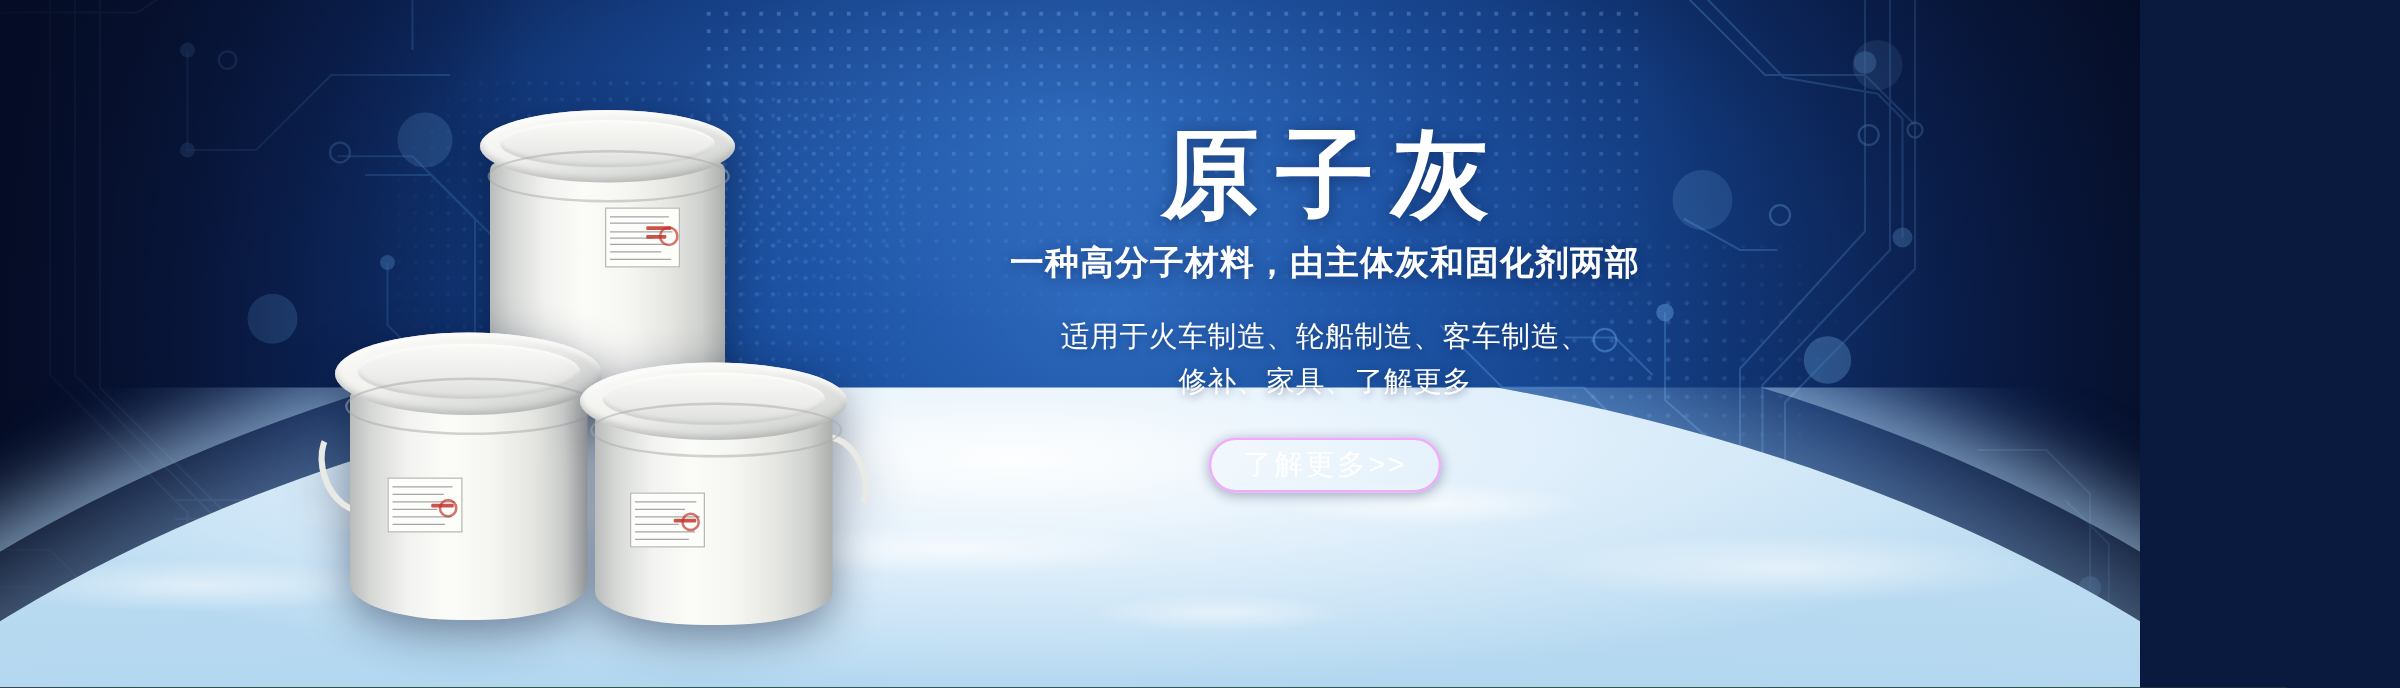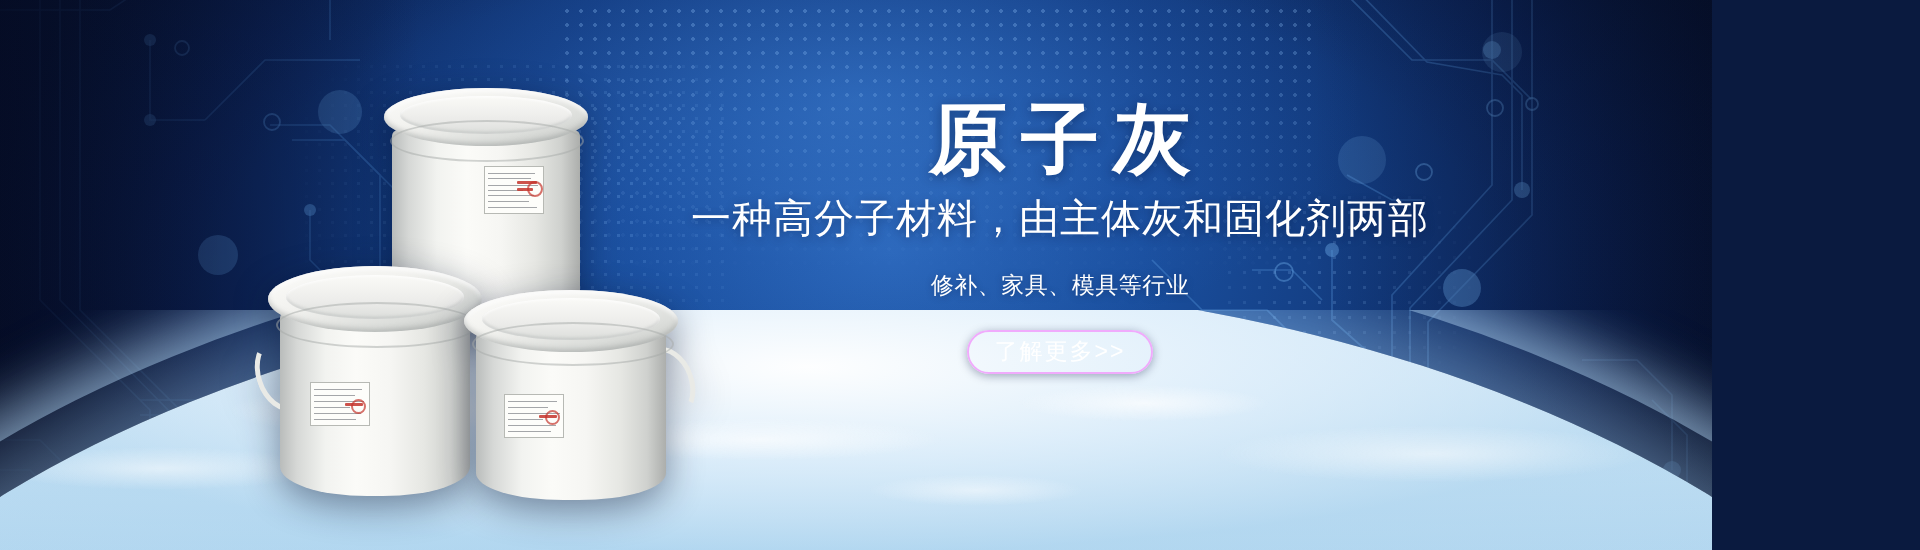--- a/index.html
+++ b/index.html
@@ -229,22 +229,22 @@
   .headline {
     font-size: 78px;
     font-weight: 700;
     letter-spacing: 14px;
     line-height: 1;
     text-indent: 14px;
     margin: 0 0 16px 0;
     text-shadow: 0 2px 12px rgba(0,20,60,0.45);
   }
   .subhead {
-    font-size: 40px;
-    font-weight: 400;
+    font-size: 27px;
+    font-weight: 700;
     letter-spacing: 1px;
     line-height: 1.2;
     margin: 0 0 26px 0;
     text-shadow: 0 2px 10px rgba(0,20,60,0.45);
   }
   .desc {
     font-size: 23px;
     font-weight: 400;
     line-height: 1.55;
     letter-spacing: 0.5px;
@@ -433,20 +433,21 @@
         <div class="label-stamp" style="left:40px; top:15px; width:11px; height:11px;"></div>
       </div>
     </div>
 
   </div>
 
   <div class="copy">
     <h1 class="headline">原子灰</h1>
     <div class="subhead">一种高分子材料，由主体灰和固化剂两部</div>
     <p class="desc">
-      <span class="desc-line">修补、家具、模具等行业</span>
+      <span class="desc-line">适用于火车制造、轮船制造、客车制造、</span>
+      <span class="desc-line">修补、家具、了解更多</span>
     </p>
     <div class="cta-row">
       <button class="cta">了解更多&gt;&gt;</button>
     </div>
   </div>
 
 </div>
 
 </body></html>

